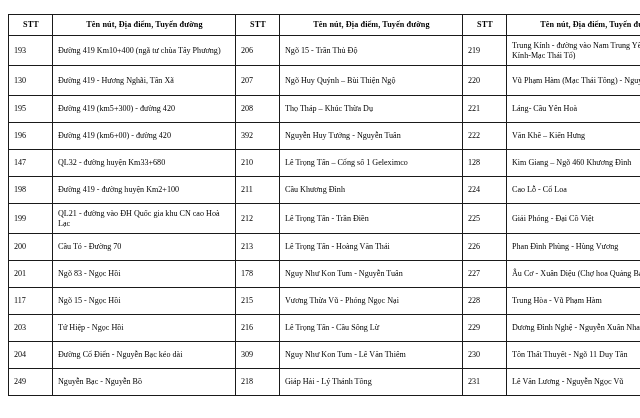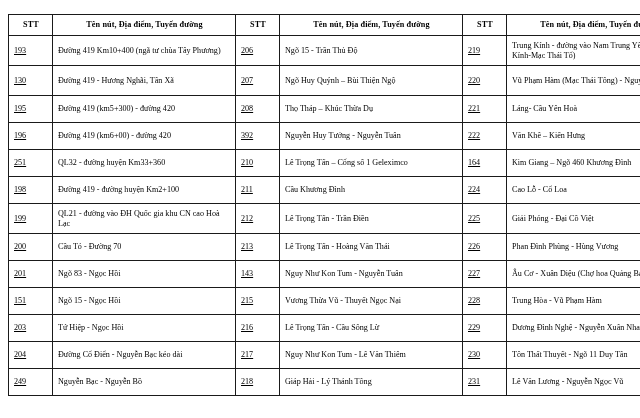--- a/index.html
+++ b/index.html
@@ -52,21 +52,20 @@
   }
   th.col-stt, td.col-stt {
     text-align: center;
     width: 34px;
   }
   th.col-name, td.col-name {
     width: 173px;
   }
   td.col-stt {
     font-size: 8.1px;
-    text-decoration: underline;
   }
   tbody tr {
     height: 27px;
   }
   tbody tr.tall {
     height: 30px;
   }
   th.col-stt {
     letter-spacing: 0.6px;
   }
@@ -114,25 +113,25 @@
           </tr>
           <tr>
             <td class="col-stt">196</td>
             <td class="col-name">Đường 419 (km6+00) - đường 420</td>
             <td class="col-stt">392</td>
             <td class="col-name">Nguyễn Huy Tưởng - Nguyễn Tuân</td>
             <td class="col-stt">222</td>
             <td class="col-name">Văn Khê – Kiến Hưng</td>
           </tr>
           <tr>
-            <td class="col-stt">251</td>
-            <td class="col-name">QL32 - đường huyện Km33+360</td>
+            <td class="col-stt">147</td>
+            <td class="col-name">QL32 - đường huyện Km33+680</td>
             <td class="col-stt">210</td>
             <td class="col-name">Lê Trọng Tấn – Cổng số 1 Geleximco</td>
-            <td class="col-stt">164</td>
+            <td class="col-stt">128</td>
             <td class="col-name">Kim Giang – Ngõ 460 Khương Đình</td>
           </tr>
           <tr>
             <td class="col-stt">198</td>
             <td class="col-name">Đường 419 - đường huyện Km2+100</td>
             <td class="col-stt">211</td>
             <td class="col-name">Cầu Khương Đình</td>
             <td class="col-stt">224</td>
             <td class="col-name">Cao Lỗ - Cổ Loa</td>
           </tr>
@@ -148,45 +147,45 @@
             <td class="col-stt">200</td>
             <td class="col-name">Cầu Tó - Đường 70</td>
             <td class="col-stt">213</td>
             <td class="col-name">Lê Trọng Tấn - Hoàng Văn Thái</td>
             <td class="col-stt">226</td>
             <td class="col-name">Phan Đình Phùng - Hùng Vương</td>
           </tr>
           <tr>
             <td class="col-stt">201</td>
             <td class="col-name">Ngõ 83 - Ngọc Hồi</td>
-            <td class="col-stt">143</td>
+            <td class="col-stt">178</td>
             <td class="col-name">Nguy Như Kon Tum - Nguyễn Tuân</td>
             <td class="col-stt">227</td>
             <td class="col-name">Âu Cơ - Xuân Diệu (Chợ hoa Quảng Bá)</td>
           </tr>
           <tr>
-            <td class="col-stt">151</td>
+            <td class="col-stt">117</td>
             <td class="col-name">Ngõ 15 - Ngọc Hồi</td>
             <td class="col-stt">215</td>
-            <td class="col-name">Vương Thừa Vũ - Thuyết Ngọc Nại</td>
+            <td class="col-name">Vương Thừa Vũ - Phóng Ngọc Nại</td>
             <td class="col-stt">228</td>
             <td class="col-name">Trung Hòa - Vũ Phạm Hàm</td>
           </tr>
           <tr>
             <td class="col-stt">203</td>
             <td class="col-name">Tứ Hiệp - Ngọc Hồi</td>
             <td class="col-stt">216</td>
             <td class="col-name">Lê Trọng Tấn - Cầu Sông Lừ</td>
             <td class="col-stt">229</td>
             <td class="col-name">Dương Đình Nghệ - Nguyễn Xuân Nham</td>
           </tr>
           <tr>
             <td class="col-stt">204</td>
             <td class="col-name">Đường Cổ Điển - Nguyễn Bạc kéo dài</td>
-            <td class="col-stt">217</td>
+            <td class="col-stt">309</td>
             <td class="col-name">Nguy Như Kon Tum - Lê Văn Thiêm</td>
             <td class="col-stt">230</td>
             <td class="col-name">Tôn Thất Thuyết - Ngõ 11 Duy Tân</td>
           </tr>
           <tr>
             <td class="col-stt">249</td>
             <td class="col-name">Nguyễn Bạc - Nguyễn Bồ</td>
             <td class="col-stt">218</td>
             <td class="col-name">Giáp Hải - Lý Thánh Tông</td>
             <td class="col-stt">231</td>

